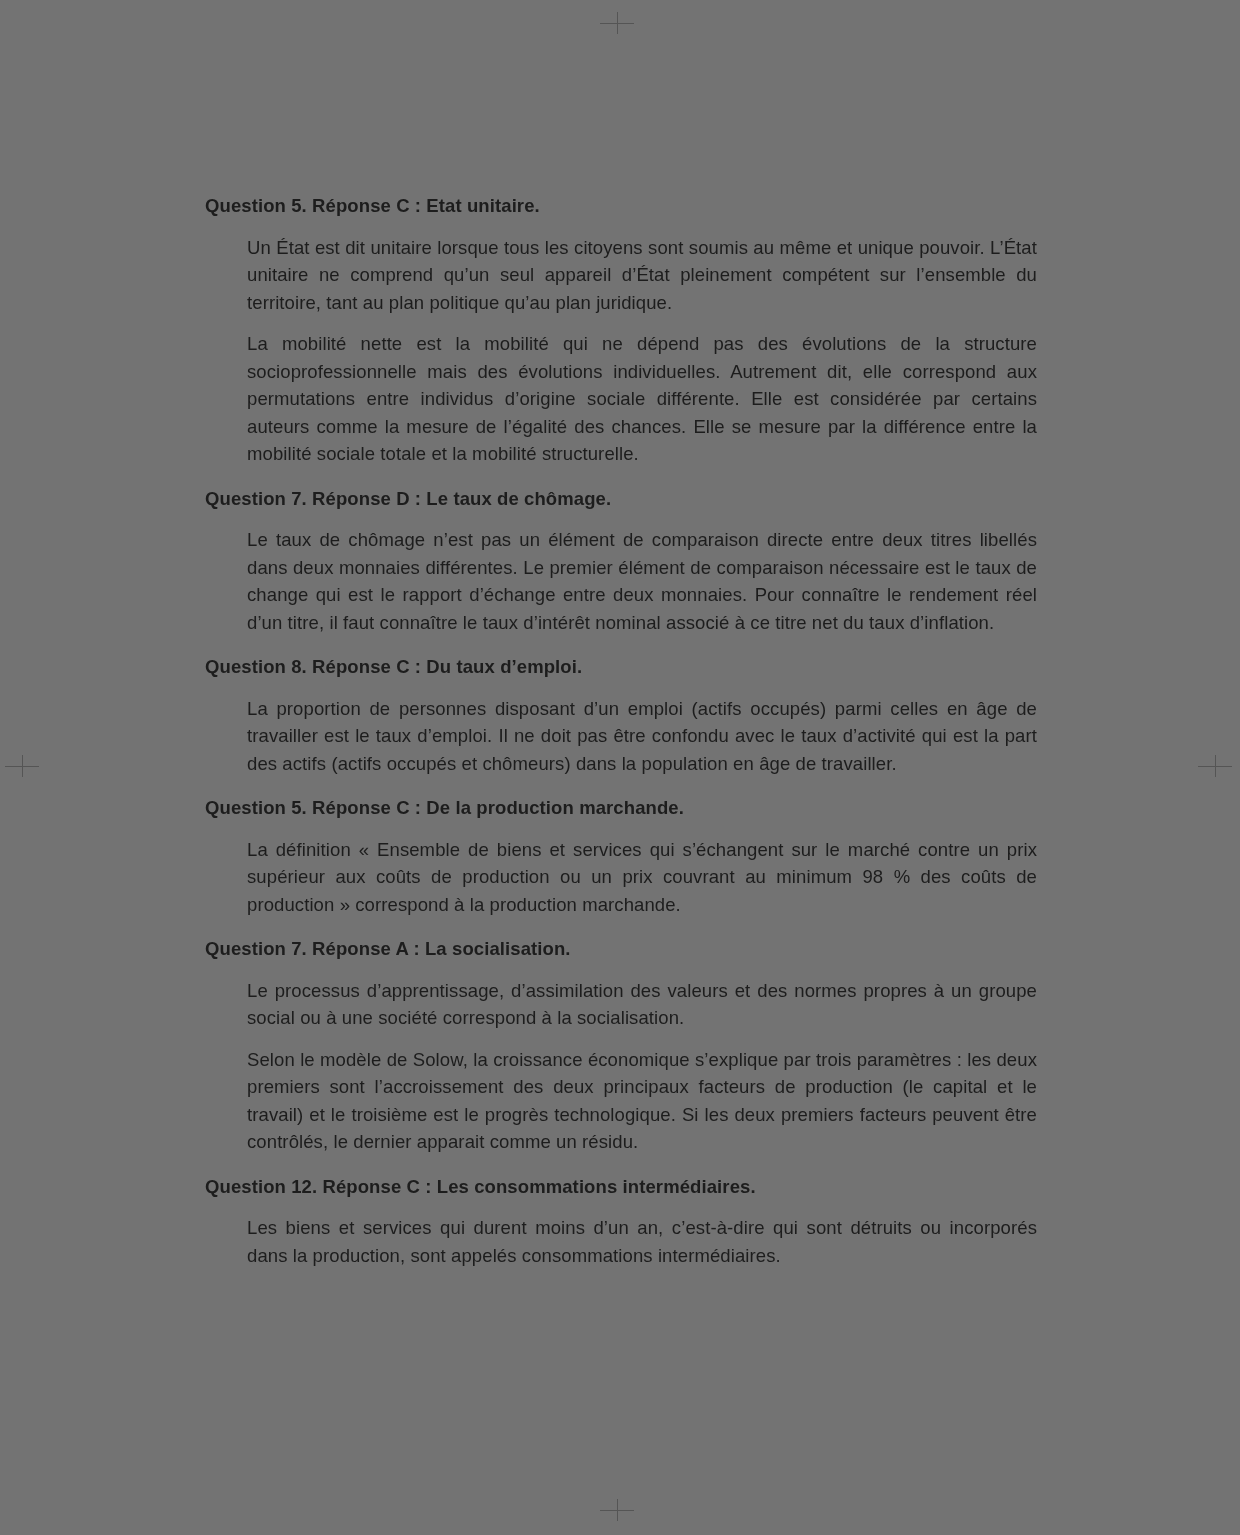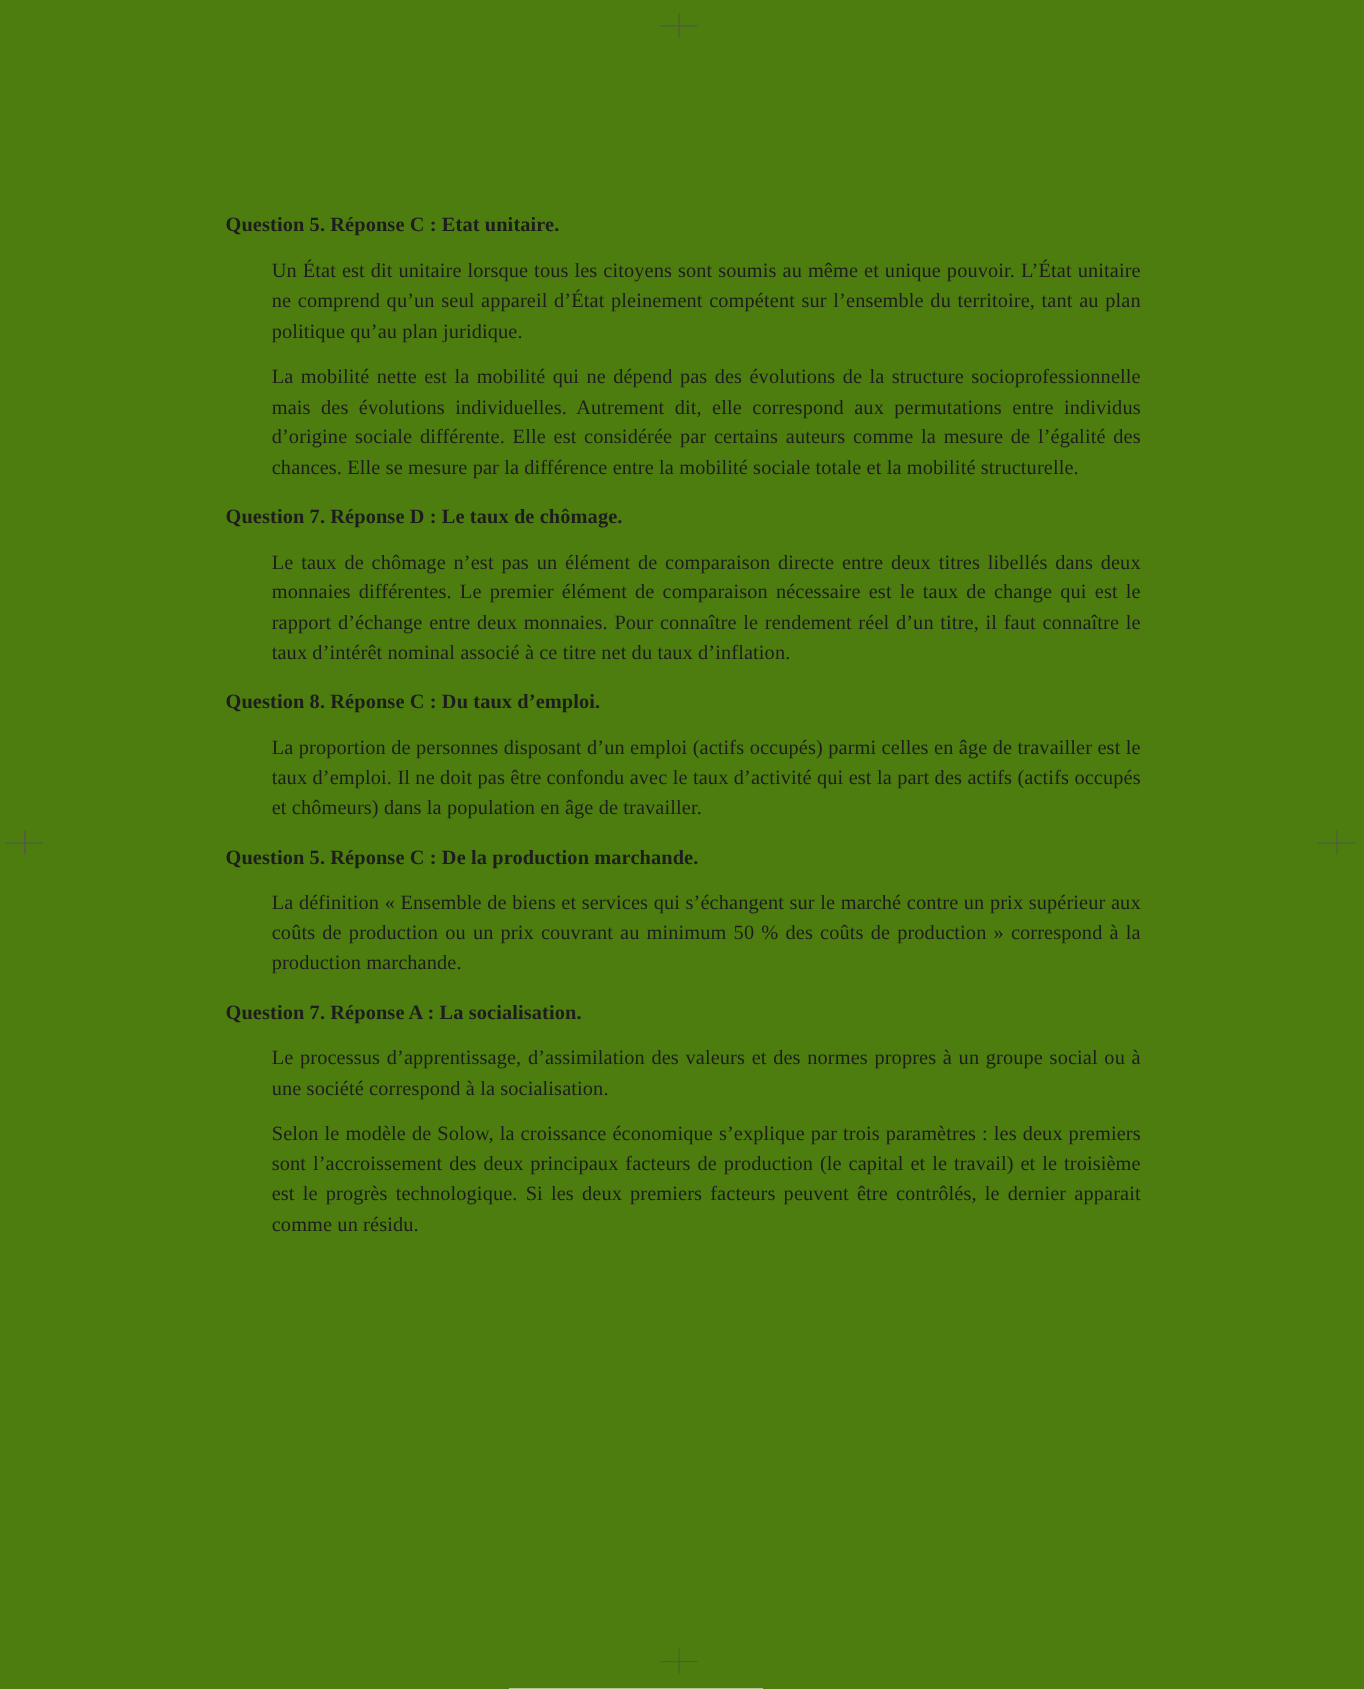--- a/index.html
+++ b/index.html
@@ -4,22 +4,22 @@
 <style>
   html, body {
     margin: 0;
     padding: 0;
     background: #ffffff;
   }
   .page {
     position: relative;
     width: 1240px;
     height: 1535px;
-    background: #4d7c0f;
-    font-family: Liberation Serif, serif;
+    background: #737373;
+    font-family: Liberation Sans, sans-serif;
     color: #1d1d1d;
     overflow: hidden;
   }
   .content {
     position: absolute;
     left: 205px;
     top: 192px;
     width: 832px;
   }
   .q-block { margin: 0; }
@@ -103,27 +103,31 @@
       <div class="q-body">Le taux de chômage n’est pas un élément de comparaison directe entre deux titres libellés dans deux monnaies différentes. Le premier élément de comparaison nécessaire est le taux de change qui est le rapport d’échange entre deux monnaies. Pour connaître le rendement réel d’un titre, il faut connaître le taux d’intérêt nominal associé à ce titre net du taux d’inflation.</div>
     </div>
 
     <div class="q-block">
       <div class="q-heading">Question 8. Réponse C : Du taux d’emploi.</div>
       <div class="q-body">La proportion de personnes disposant d’un emploi (actifs occupés) parmi celles en âge de travailler est le taux d’emploi. Il ne doit pas être confondu avec le taux d’activité qui est la part des actifs (actifs occupés et chômeurs) dans la population en âge de travailler.</div>
     </div>
 
     <div class="q-block">
       <div class="q-heading">Question 5. Réponse C : De la production marchande.</div>
-      <div class="q-body">La définition « Ensemble de biens et services qui s’échangent sur le marché contre un prix supérieur aux coûts de production ou un prix couvrant au minimum 50 % des coûts de production » correspond à la production marchande.</div>
+      <div class="q-body">La définition « Ensemble de biens et services qui s’échangent sur le marché contre un prix supérieur aux coûts de production ou un prix couvrant au minimum 98 % des coûts de production » correspond à la production marchande.</div>
     </div>
 
     <div class="q-block">
       <div class="q-heading">Question 7. Réponse A : La socialisation.</div>
       <div class="q-body">Le processus d’apprentissage, d’assimilation des valeurs et des normes propres à un groupe social ou à une société correspond à la socialisation.</div>
     </div>
 
     <div class="q-block">
       <div class="q-body">Selon le modèle de Solow, la croissance économique s’explique par trois paramètres : les deux premiers sont l’accroissement des deux principaux facteurs de production (le capital et le travail) et le troisième est le progrès technologique. Si les deux premiers facteurs peuvent être contrôlés, le dernier apparait comme un résidu.</div>
     </div>
 
+    <div class="q-block">
+      <div class="q-heading">Question 12. Réponse C : Les consommations intermédiaires.</div>
+      <div class="q-body">Les biens et services qui durent moins d’un an, c’est-à-dire qui sont détruits ou incorporés dans la production, sont appelés consommations intermédiaires.</div>
+    </div>
 
   </div>
 </div>
 
 </body></html>

